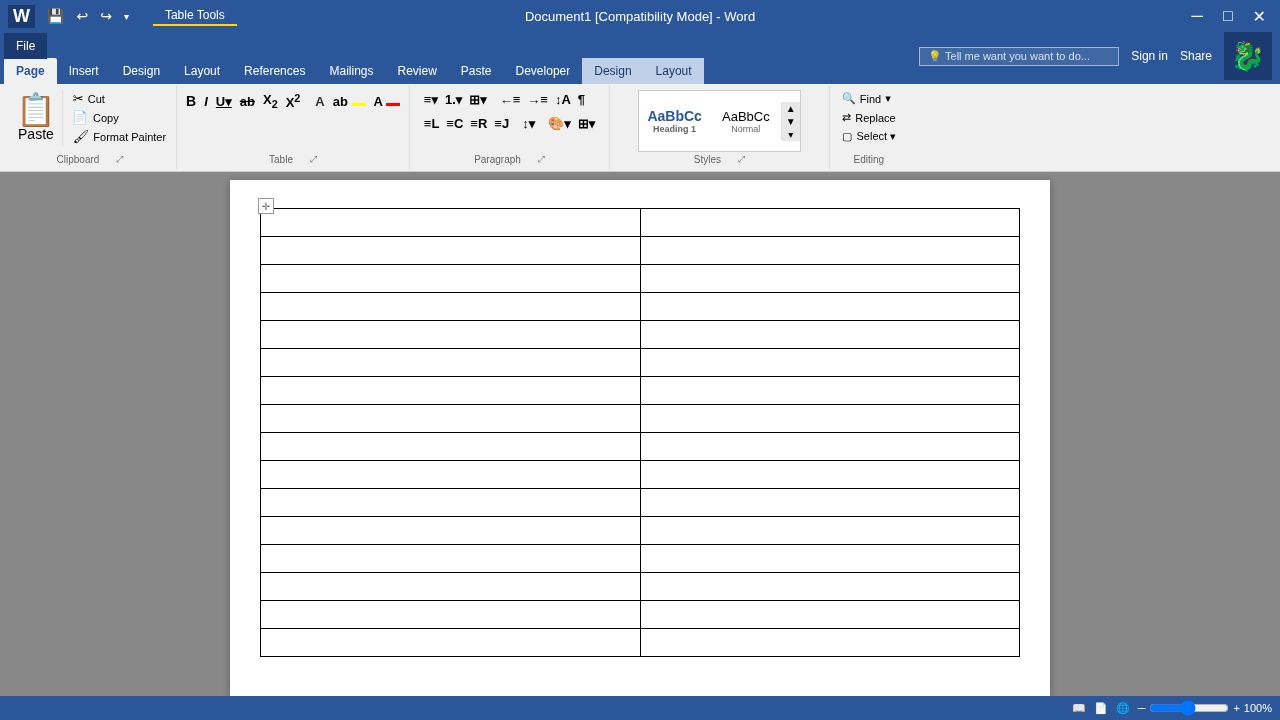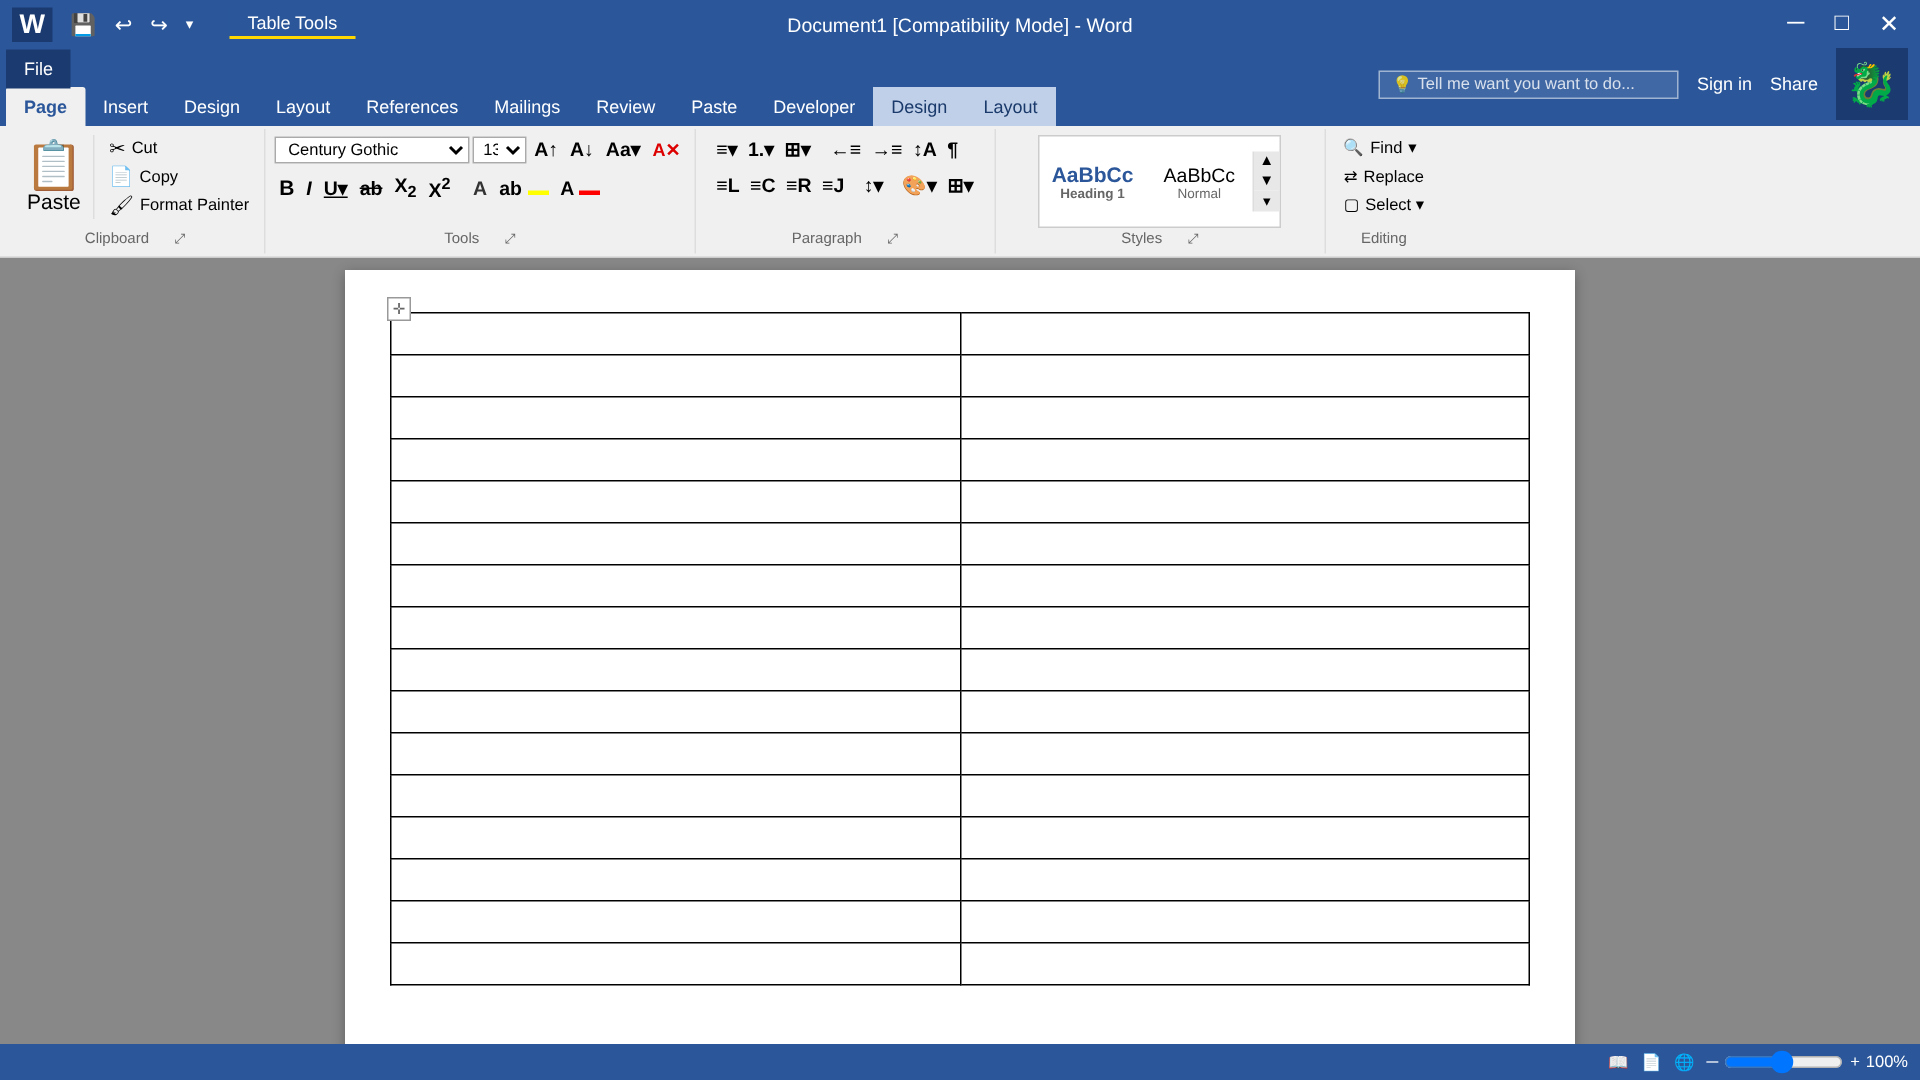--- a/index.html
+++ b/index.html
@@ -211,53 +211,41 @@
       </div>
     </div>
     <div class="ribbon-group-label">
       <span>Clipboard</span>
       <span class="group-expand-btn">⤢</span>
     </div>
   </div>
 
   <div class="ribbon-group" style="min-width:230px;">
     <div class="ribbon-group-content" style="flex-direction:column; gap:3px;">
-      <div class="font-row">
-        <select class="font-selector">
-          <option>Century Gothic</option>
-        </select>
-        <select class="font-size-selector">
-          <option>13</option>
-        </select>
-        <button class="icon-btn" title="Increase Font Size">A↑</button>
-        <button class="icon-btn" title="Decrease Font Size">A↓</button>
-        <button class="icon-btn">Aa▾</button>
-        <button class="icon-btn clear-format-btn">A✕</button>
-      </div>
       <div class="font-row2">
         <button class="icon-btn bold-btn" style="font-size:14px; font-weight:bold;">B</button>
         <button class="icon-btn italic-btn" style="font-style:italic;">I</button>
         <button class="icon-btn underline-btn">U▾</button>
         <button class="icon-btn" style="text-decoration:line-through;">ab</button>
         <button class="icon-btn">X<sub>2</sub></button>
         <button class="icon-btn">X<sup>2</sup></button>
         <span style="width:1px; background:#ccc; margin:0 2px;"></span>
         <button class="icon-btn" style="color:#333;">A</button>
         <button class="icon-btn">
           <span>ab</span>
           <div class="highlight-indicator"></div>
         </button>
         <button class="icon-btn">
           <span>A</span>
           <div class="color-indicator"></div>
         </button>
       </div>
     </div>
     <div class="ribbon-group-label">
-      <span>Tools</span>
+      <span>Table</span>
       <span class="group-expand-btn">⤢</span>
     </div>
   </div>
 
   <div class="ribbon-group" style="min-width:200px;">
     <div class="ribbon-group-content" style="flex-direction:column; gap:3px;">
       <div class="para-row">
         <button class="icon-btn">≡▾</button>
         <button class="icon-btn">1.▾</button>
         <button class="icon-btn">⊞▾</button>

